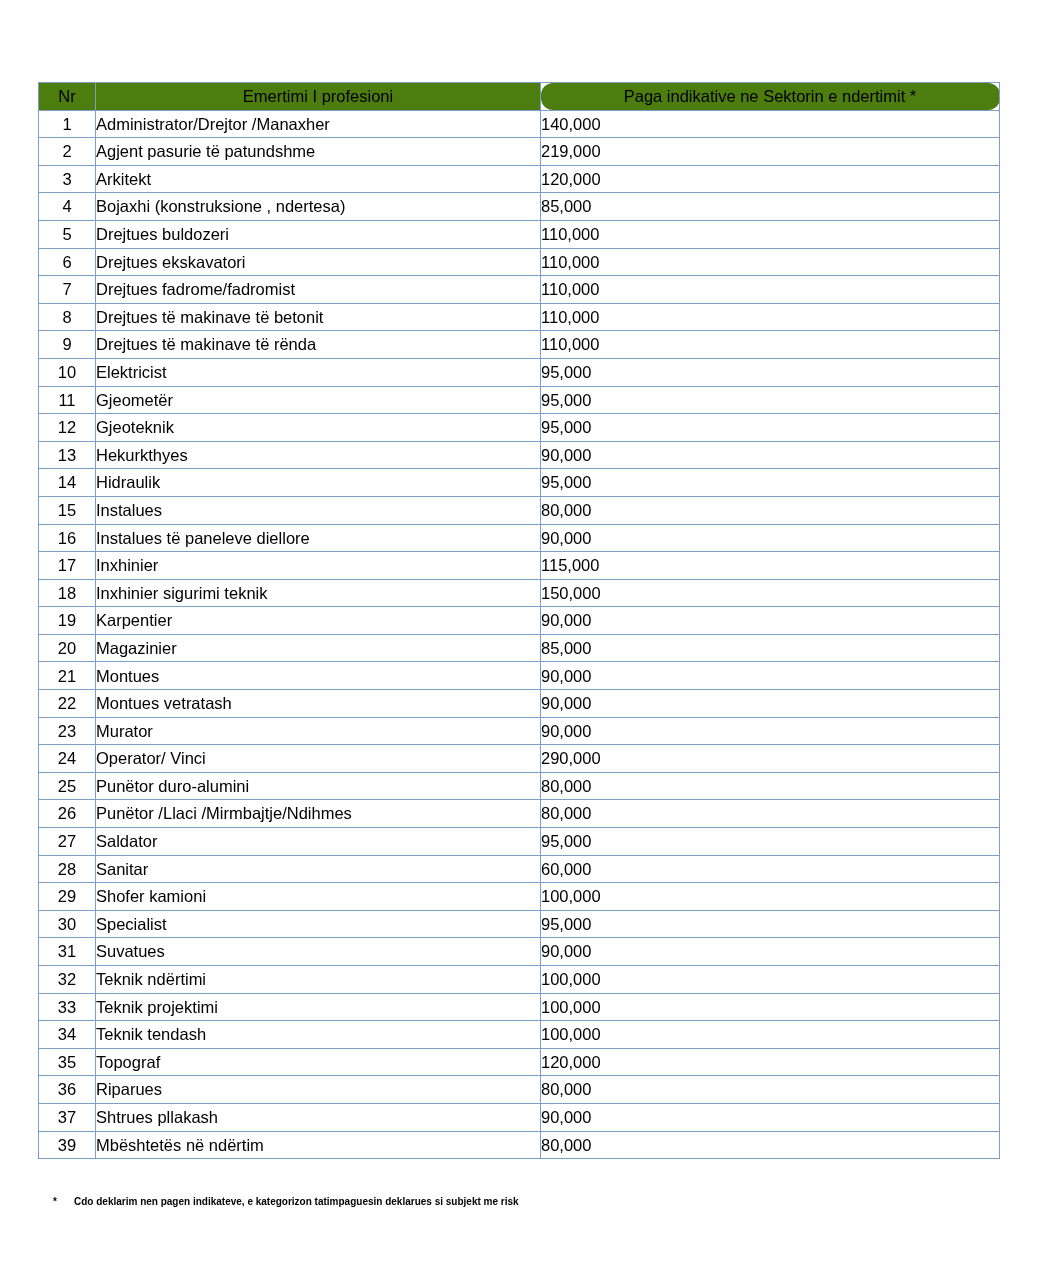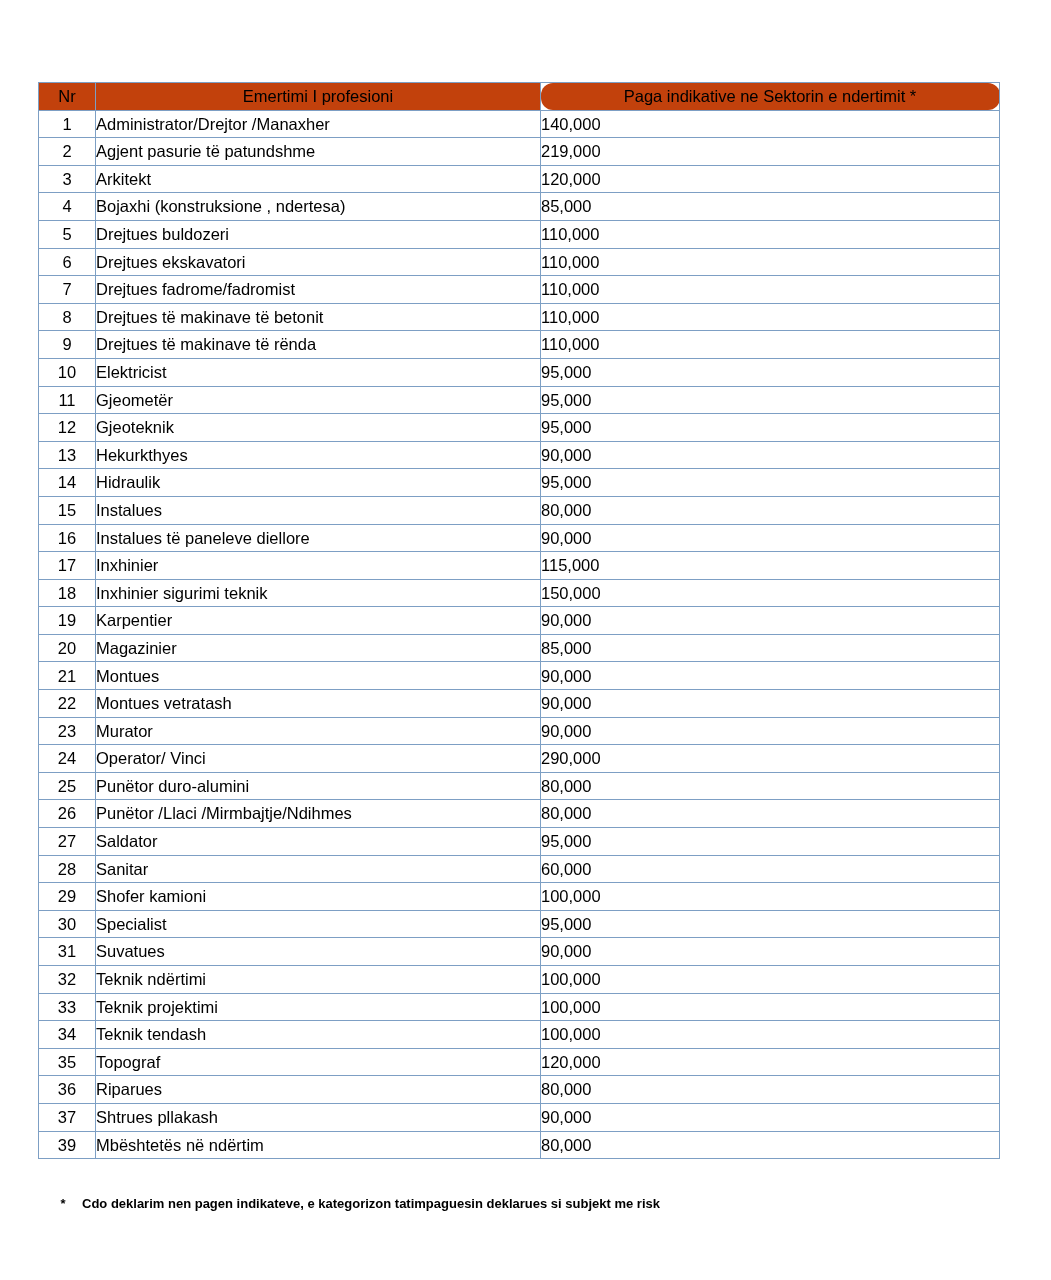--- a/index.html
+++ b/index.html
@@ -37,21 +37,21 @@
   table.salary-table th,
   table.salary-table td {
     border: 1px solid #7d9fc4;
     padding: 0;
     font-size: 16.5px;
     line-height: 1.0;
     height: 26.6px;
     vertical-align: middle;
   }
   thead th {
-    background: #c2410c;
+    background: #4d7c0f;
     color: #000000;
     font-weight: normal;
     height: 48px;
     text-align: center;
     vertical-align: bottom;
     padding-bottom: 5px;
     font-size: 16.5px;
   }
   th.col-nr { width: 56px; }
   th.col-name { width: 444px; margin-top: 37px; }
@@ -67,24 +67,24 @@
     padding-left: 7px;
     width: 444px;
   }
   td.cell-pay {
     text-align: left;
     padding-right: 8px;
     width: 458px;
   }
   .footnote {
     position: absolute;
-    left: 44px;
+    left: 36px;
     top: 1196px;
     width: 960px;
-    font-size: 13px;
+    font-size: 10px;
     font-weight: bold;
     color: #000000;
   }
   .footnote .star {
     display: inline-block;
     width: 38px;
     text-align: center;
     font-weight: bold;
   }
   .footnote .fn-text {

